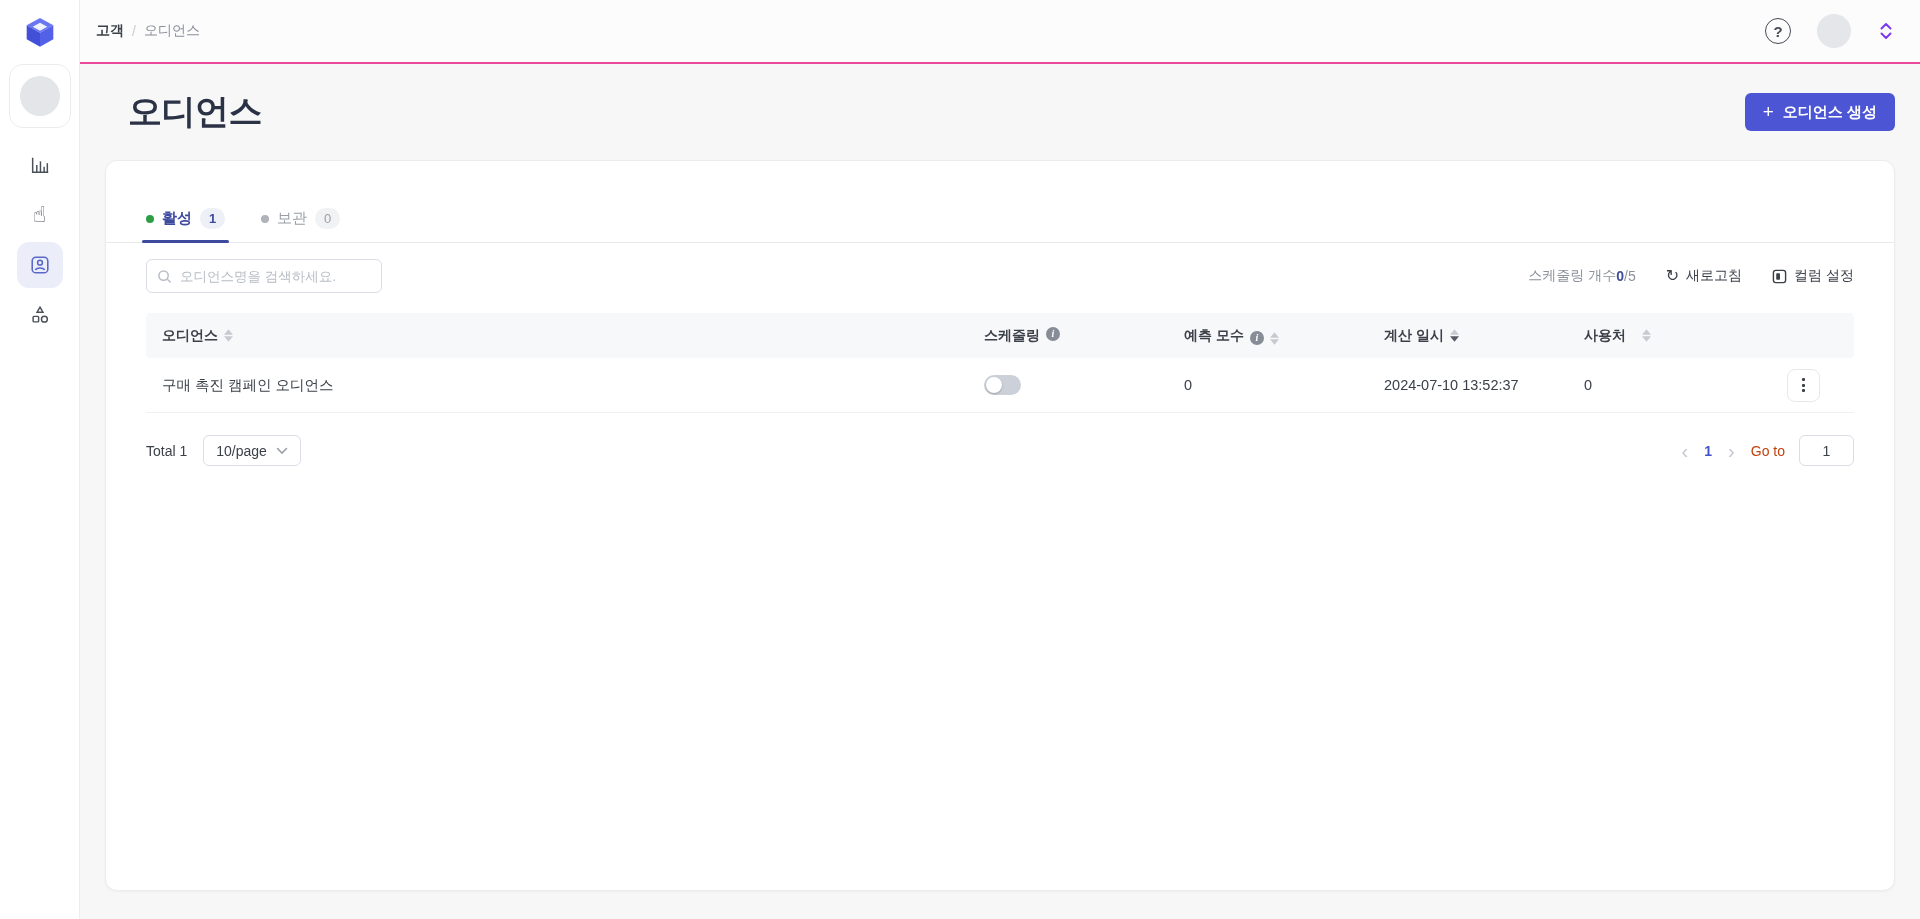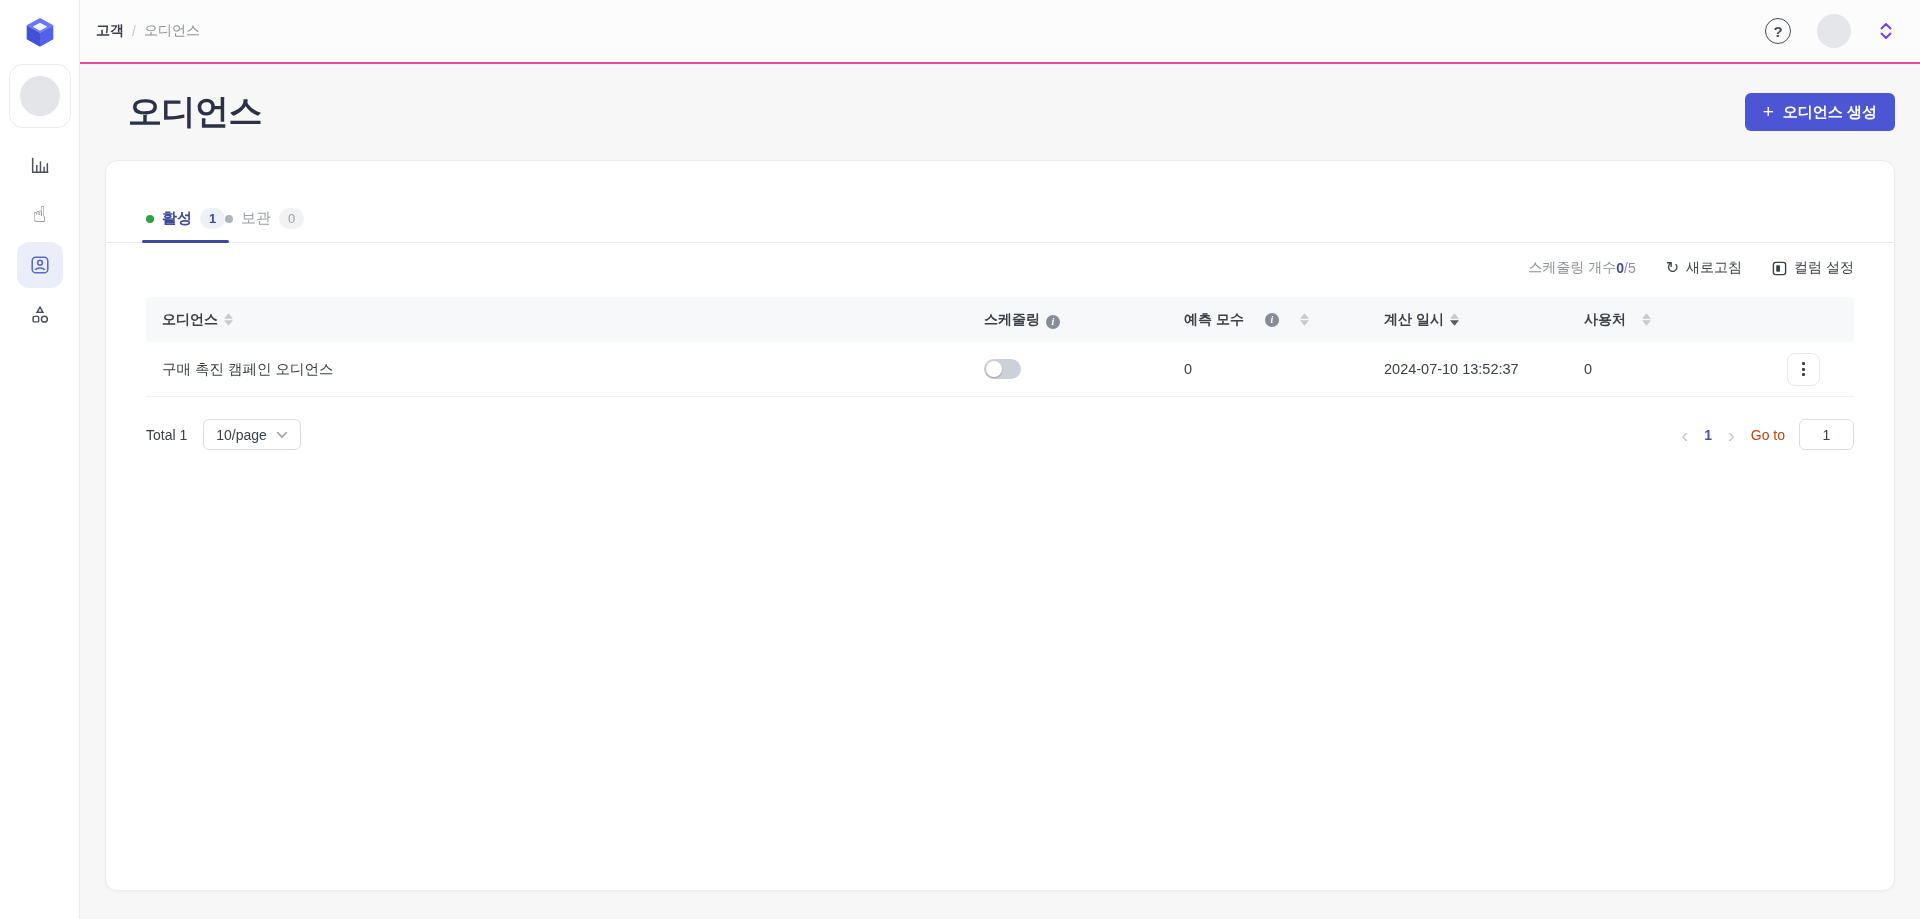--- a/index.html
+++ b/index.html
@@ -59,21 +59,21 @@
     font-family:inherit;
   }
   .plus-icon { font-size:19px; font-weight:normal; line-height:1; margin-top:-2px; }
 
   
   .card {
     background:#fff; border:1px solid #ececef; border-radius:12px;
     height:731px; box-shadow:0 1px 3px rgba(20,22,40,0.04);
     display:flex; flex-direction:column;
   }
-  .tabs { display:flex; padding:47px 40px 0; border-bottom:1px solid #e9eaee; }
+  .tabs { display:flex; gap:36px; padding:47px 40px 0; border-bottom:1px solid #e9eaee; }
   .tab {
     display:flex; align-items:center; gap:8px; padding-bottom:13px;
     font-size:15px; cursor:pointer; position:relative;
   }
   .tab .dot { width:8px; height:8px; border-radius:50%; }
   .tab.active { color:#3e4b9e; font-weight:bold; }
   .tab.active::after {
     content:""; position:absolute; left:-4px; right:-4px; bottom:-1px; height:3px;
     background:#3d4a9e; border-radius:2px;
   }
@@ -109,22 +109,22 @@
   .table { margin:20px 40px 0; }
   .thead {
     display:flex; align-items:center; height:45px; background:#f7f8fa;
     border-radius:4px; font-size:14px; color:#3b4049; font-weight:bold;
   }
   .trow {
     display:flex; align-items:center; height:55px;
     border-bottom:1px solid #f0f0f2; font-size:14.5px; color:#3b4049;
   }
   .col-name { flex:1; padding-left:16px; display:flex; align-items:center; gap:6px; }
-  .col-sched { width:200px; display:flex; align-items:flex-end; gap:6px; }
-  .col-pred  { width:200px; display:flex; align-items:center; gap:21px; }
+  .col-sched { width:200px; display:flex; align-items:flex-start; gap:6px; }
+  .col-pred  { width:200px; display:flex; align-items:flex-end; gap:6px; }
   .col-calc  { width:200px; display:flex; align-items:center; gap:6px; }
   .col-usage { width:150px; display:flex; align-items:center; gap:16px; }
   .col-actions { width:120px; display:flex; justify-content:flex-end; padding-right:34px; }
   .sort-icon { display:flex; flex-direction:column; gap:1px; cursor:pointer; }
   .info-icon {
     width:14px; height:14px; border-radius:50%; background:#878d97; color:#fff;
     font-size:10px; font-weight:bold; display:flex; align-items:center;
     justify-content:center; font-family:"Liberation Serif",serif; font-style:italic;
   }
   .toggle {
@@ -247,20 +247,27 @@
             <span class="count-badge">1</span>
           </div>
           <div class="tab inactive">
             <span class="dot dot-gray"></span>
             <span>보관</span>
             <span class="count-badge">0</span>
           </div>
         </div>
 
         <div class="toolbar">
+          <div class="search-box">
+            <svg width="15" height="15" viewBox="0 0 16 16" fill="none" stroke="#b9bdc6" stroke-width="1.6">
+              <circle cx="7" cy="7" r="5"></circle>
+              <path d="M11 11 L14.5 14.5"></path>
+            </svg>
+            <input type="text" placeholder="오디언스명을 검색하세요." style="">
+          </div>
           <div class="toolbar-right">
             <div class="sched-count">
               <span>스케줄링 개수</span>
               <span class="sched-used">0</span>
                 <span>/5</span>
             </div>
             <div class="tool-btn">
               <span class="refresh-glyph">↻</span>
               <span>새로고침</span>
             </div>

